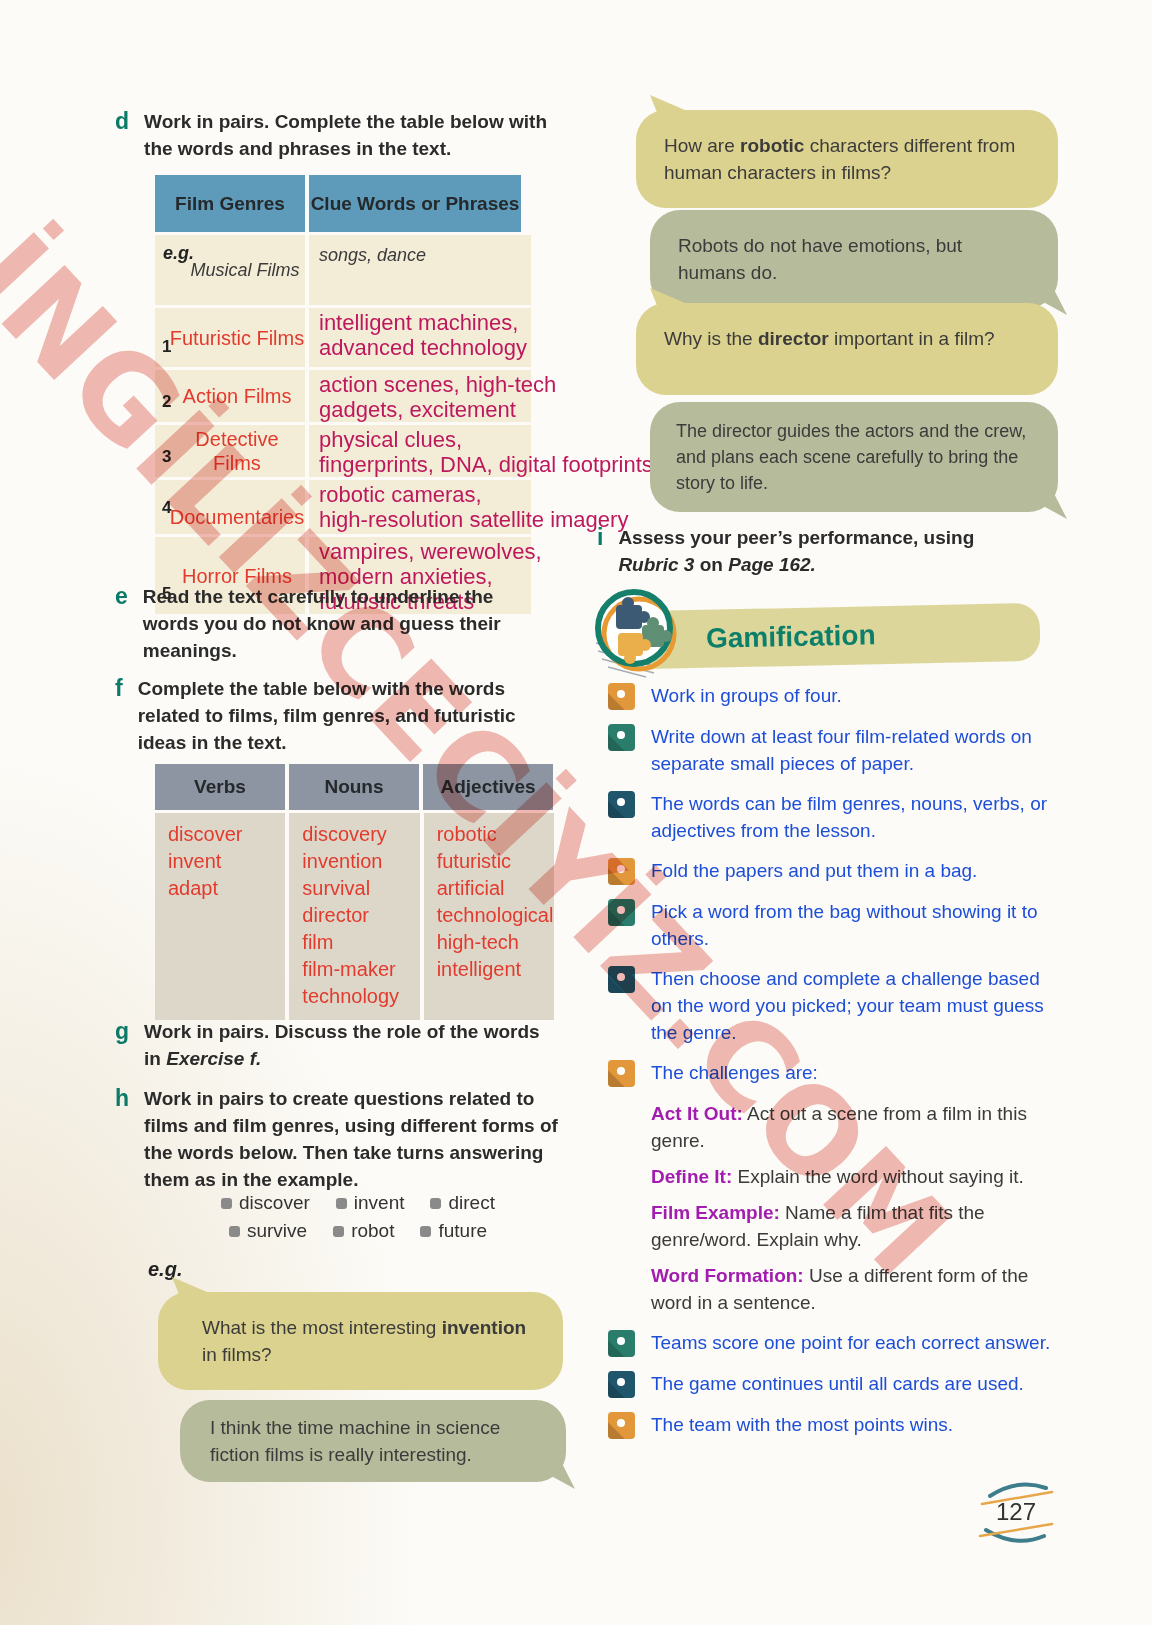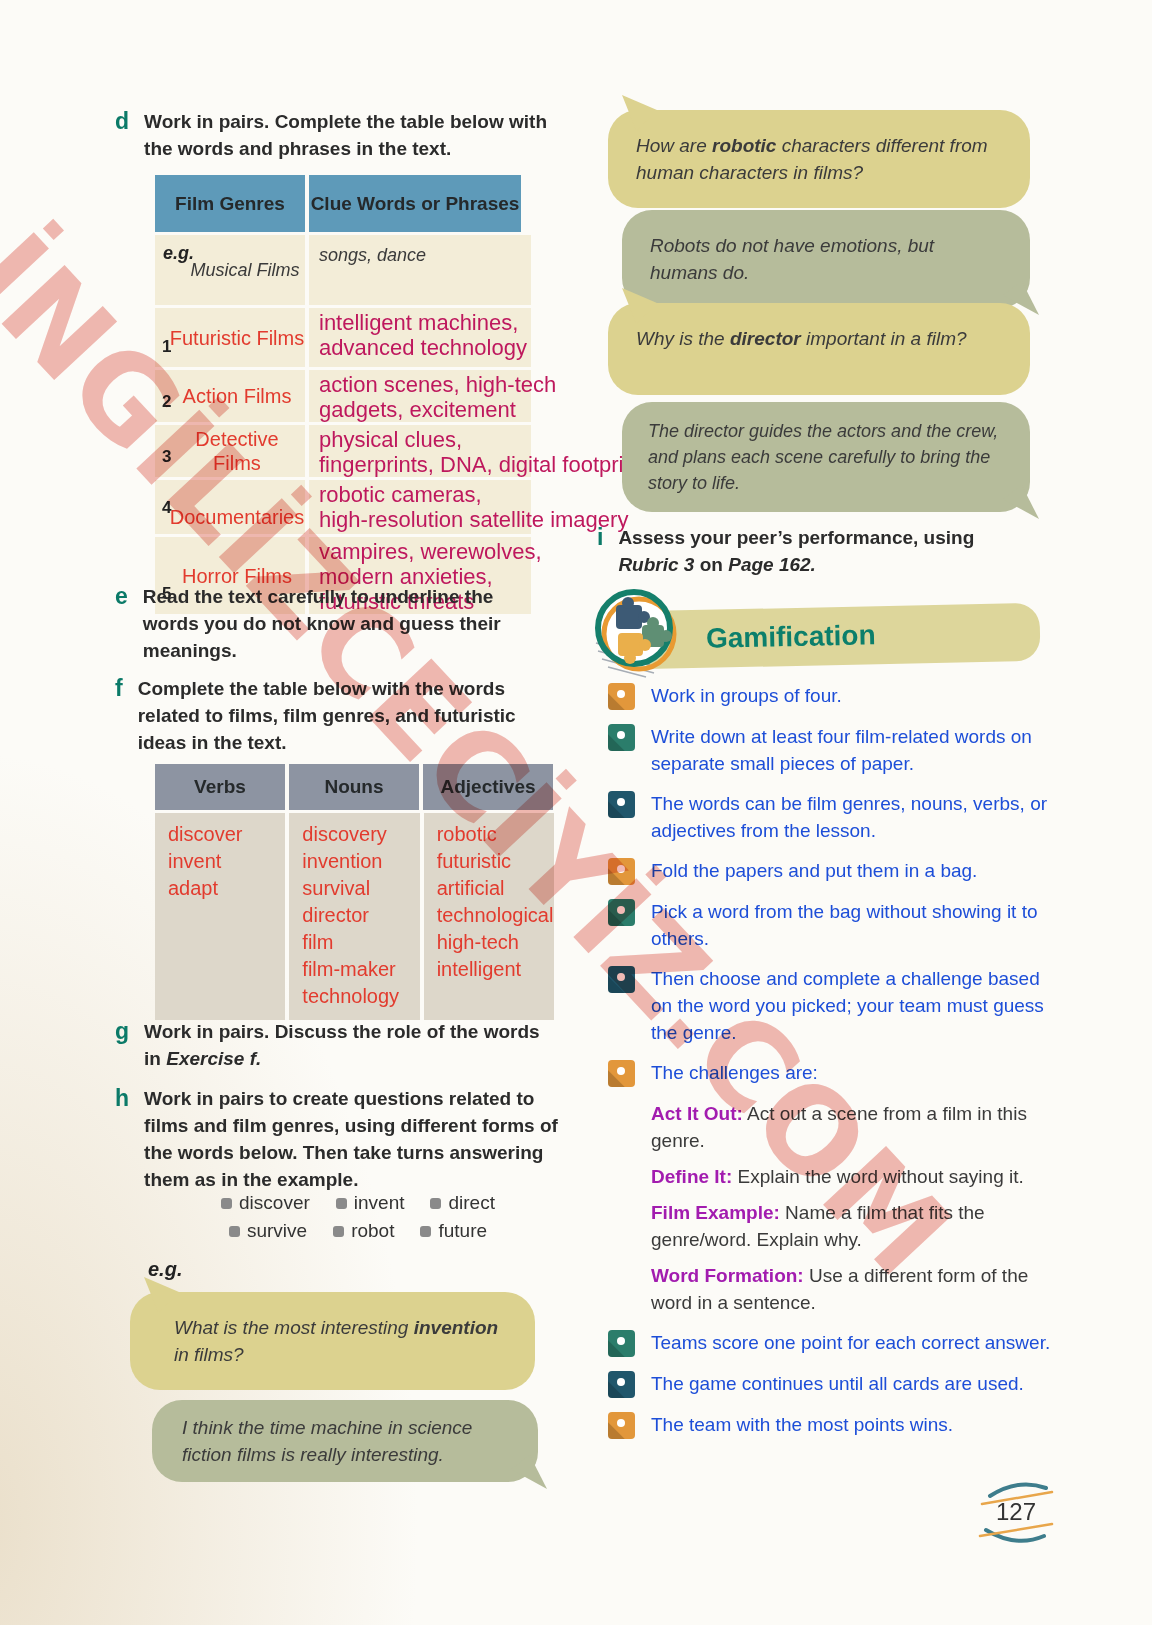--- a/index.html
+++ b/index.html
@@ -56,21 +56,21 @@
   .t2 .brow{display:flex;gap:4px;margin-top:3px;}
   .t2 .bcell{width:130px;background:#ddd7ca;color:#e23b2e;font-size:20px;line-height:27px;
     padding:8px 0 10px 13px;min-height:176px;}
   
   .wordlist{position:absolute;left:208px;top:1192px;width:300px;font-size:19px;color:#333;}
   .wl-row{display:flex;justify-content:center;gap:26px;margin-bottom:6px;}
   .wl-item{display:flex;align-items:center;gap:7px;}
   .wl-dot{width:11px;height:11px;border-radius:3px;background:#8a8a8a;flex:none;}
   .eg-label{position:absolute;left:148px;top:1258px;font-weight:bold;font-style:italic;font-size:20px;color:#222;}
   
-  .bubble{position:absolute;border-radius:30px;font-style:italic;font-size:19px;line-height:27px;color:#3b3b3b;}
+  .bubble{position:absolute;border-radius:30px;font-size:19px;line-height:27px;color:#3b3b3b;margin-left:28px;}
   .bubble .inner{padding:22px 28px;}
   .bq{background:#dcd28f;}
   .ba{background:#b6bc9b;}
   .bq::before{content:"";position:absolute;left:14px;top:-15px;width:38px;height:36px;background:#dcd28f;
     clip-path:polygon(0 0, 92% 42%, 38% 100%);}
   .ba::after{content:"";position:absolute;right:-9px;bottom:-7px;width:36px;height:34px;background:#b6bc9b;
     clip-path:polygon(100% 100%, 0 42%, 52% 0);}
   .bold-it{font-weight:bold;}
   
   .banner{position:absolute;left:640px;top:607px;width:400px;height:58px;background:#ddd69b;

